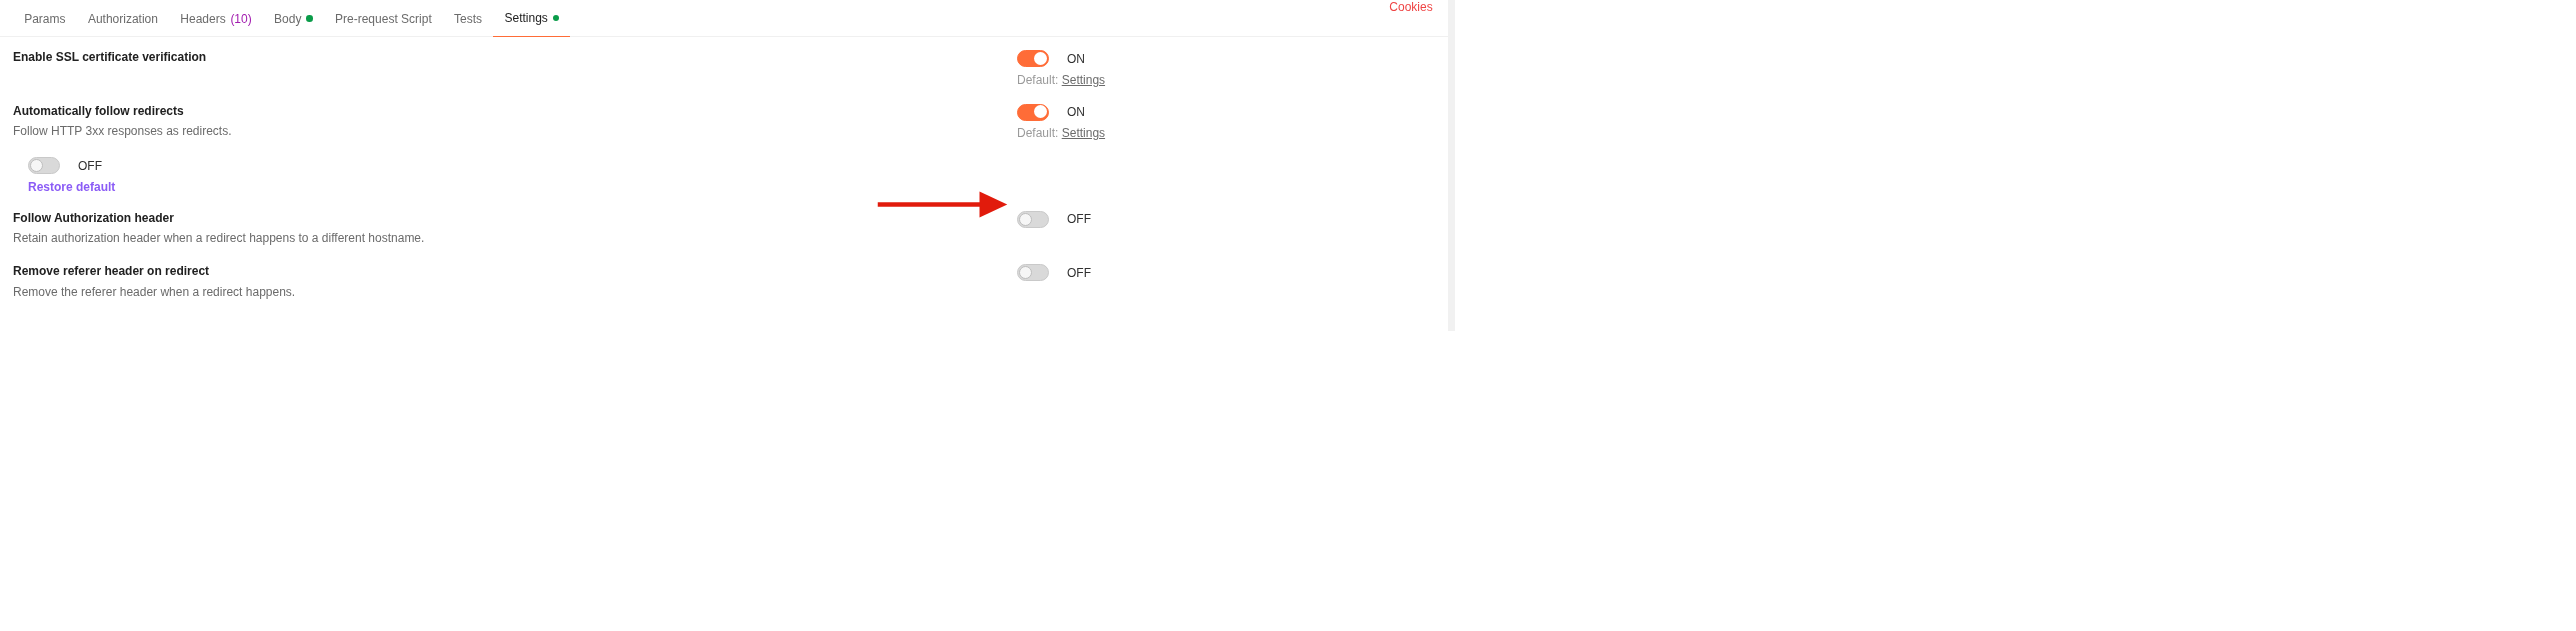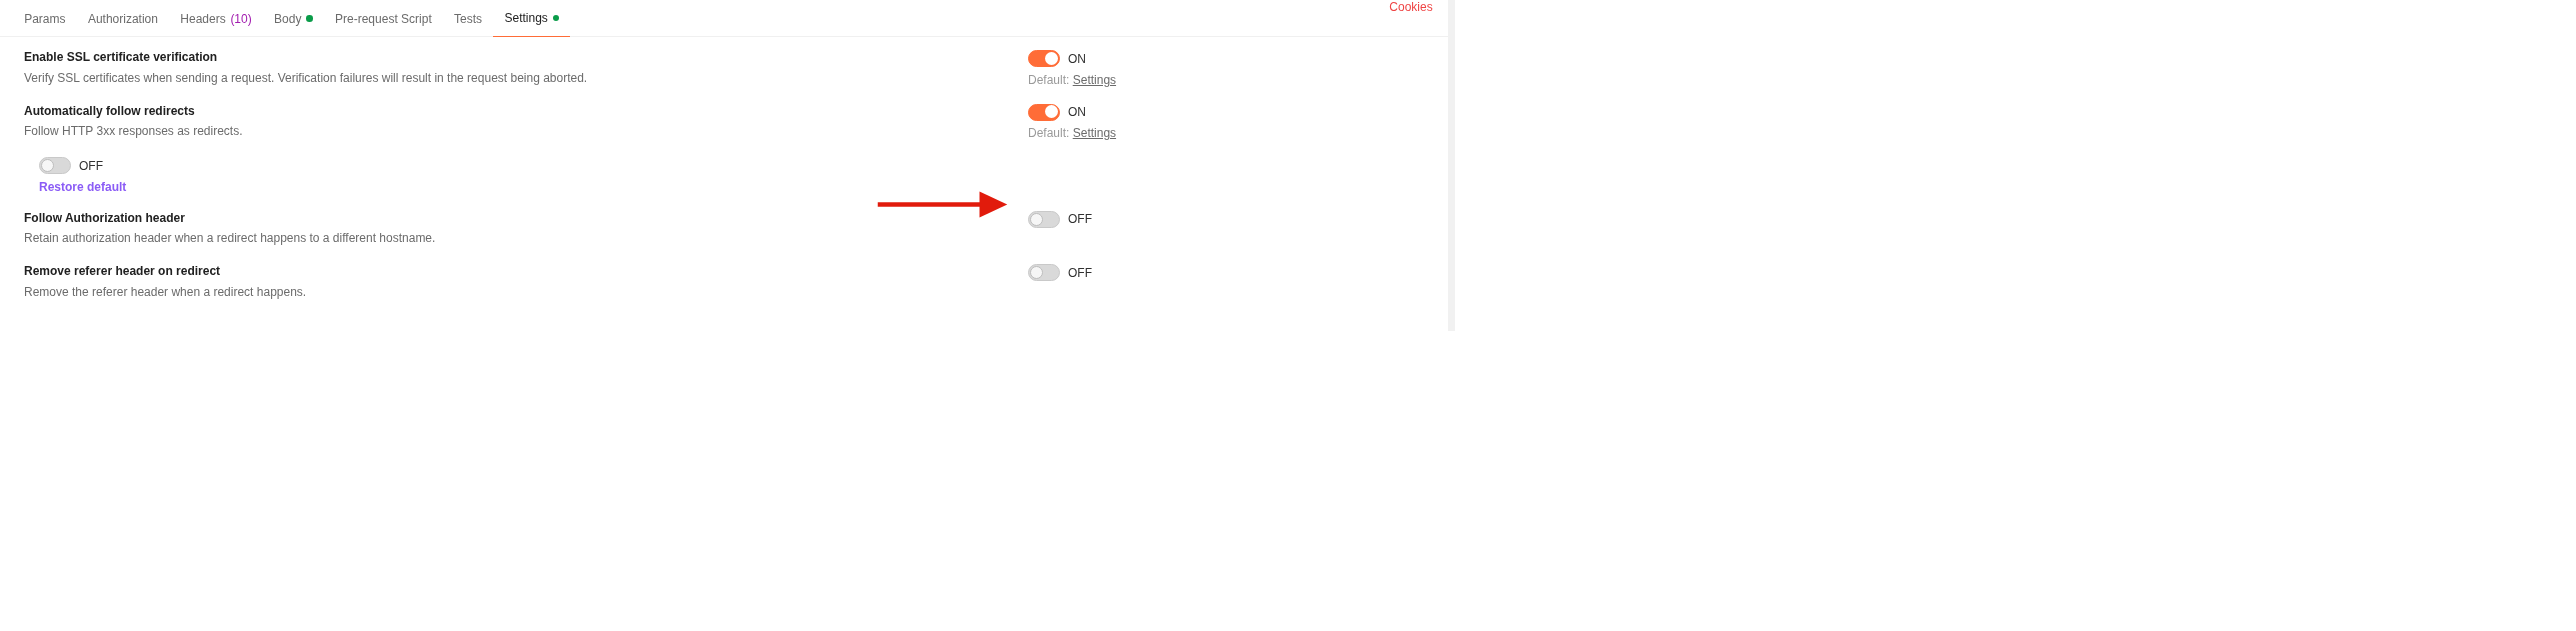--- a/index.html
+++ b/index.html
@@ -56,21 +56,20 @@
     }
     .content {
       padding: 13px 18.7px 13px 13px;
       position: relative;
       max-width: 1437px;
     }
     .row {
       display: flex;
       align-items: flex-start;
       margin-bottom: 17px;
-      margin-left: 11px;
     }
     .left {
       flex: 0 0 989px;
     }
     .right {
       flex: 0 0 280px;
       padding-left: 15px;
     }
     .title {
       font-weight: 600;
@@ -79,21 +78,21 @@
       margin-bottom: 5.6px;
     }
     .desc {
       font-size: 12px;
       color: #6b6b6b;
       line-height: 1.4;
     }
     .toggle-line {
       display: flex;
       align-items: center;
-      gap: 8px;
+      gap: 18px;
       margin-bottom: 5.6px;
     }
     .toggle {
       width: 32px;
       height: 17px;
       border-radius: 9.3px;
       position: relative;
       cursor: pointer;
       background: #d9d9d9;
       border: 0.9px solid #c9c9c9;
@@ -176,21 +175,20 @@
 </div>
 
 <div class="content" id="settings-panel">
   <svg class="arrow" width="131" height="37" viewBox="0 0 140 40">
     <line x1="0" y1="20" x2="115" y2="20" stroke="#e11b0c" stroke-width="5"></line>
     <polygon points="110,6 140,20 110,34" fill="#e11b0c"></polygon>
   </svg>
 <div class="row">
       <div class="left">
         <div class="title">Enable SSL certificate verification</div>
-        <div class="desc">Verify SSL certificates when sending a request. Verification failures will result in the request being aborted.</div>
       </div>
       <div class="right">
         <div class="toggle-line">
           <div class="toggle on">
             <div class="knob"></div>
           </div>
           <span class="toggle-label">ON</span>
         </div>
         <div class="default-line"><span>Default: </span><span class="link">Settings</span></div>
       </div>

